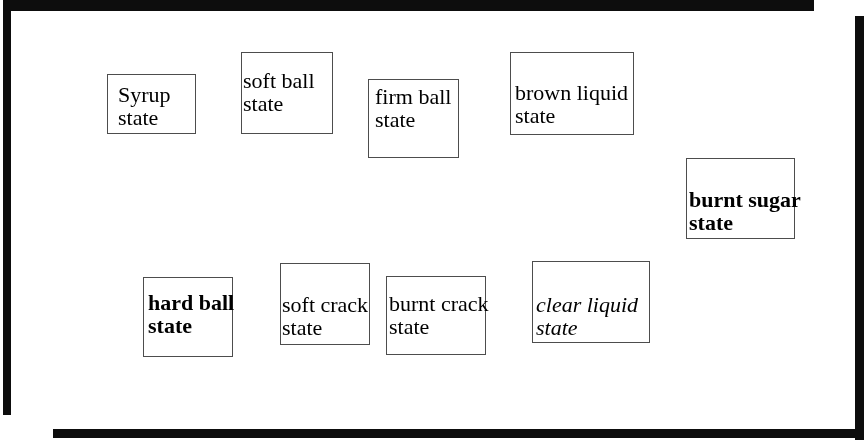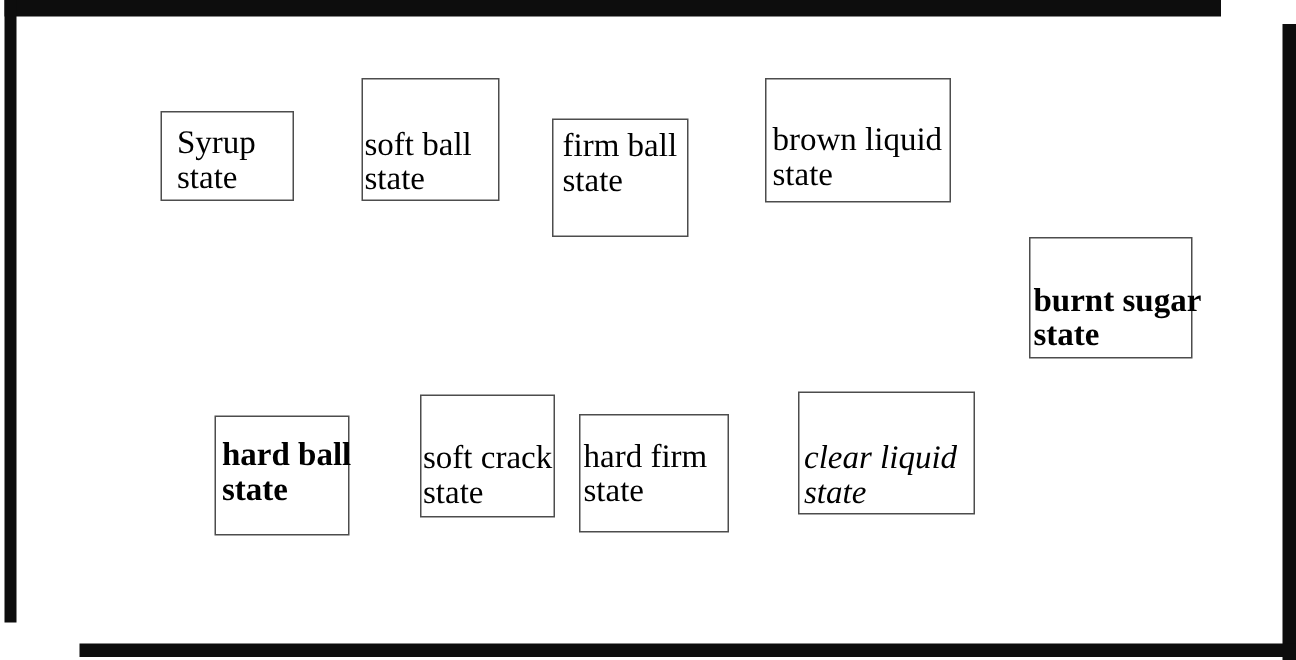--- a/index.html
+++ b/index.html
@@ -30,21 +30,21 @@
     border: 1px solid #4d4d4d;
     color: #000000;
     font-size: 22px;
     line-height: 23px;
     white-space: pre;
     cursor: move;
     overflow: visible;
   }
   
   #box-syrup        { left: 107px; top: 74px;  width: 89px;  height: 60px; padding: 8px  0 0 10px; }
-  #box-soft-ball    { left: 241px; top: 52px;  width: 92px;  height: 82px; padding: 31px 0 0 1px; }
+  #box-soft-ball    { left: 241px; top: 52px;  width: 92px;  height: 82px; padding: 16px 0 0 1px; }
   #box-firm-ball    { left: 368px; top: 79px;  width: 91px;  height: 79px; padding: 5px  0 0 6px; }
   #box-brown-liquid { left: 510px; top: 52px;  width: 124px; height: 83px; padding: 28px 0 0 4px; font-family: Liberation Serif, serif; }
   #box-burnt-sugar  { left: 686px; top: 158px; width: 109px; height: 81px; padding: 29px 0 0 2px; font-weight: bold; }
   #box-hard-ball    { left: 143px; top: 277px; width: 90px;  height: 80px; padding: 13px 0 0 4px; font-weight: bold; }
   #box-soft-crack   { left: 280px; top: 263px; width: 90px;  height: 82px; padding: 29px 0 0 1px; }
   #box-hard-crack   { left: 386px; top: 276px; width: 100px; height: 79px; padding: 15px 0 0 2px; }
   #box-clear-liquid { left: 532px; top: 261px; width: 118px; height: 82px; padding: 31px 0 0 3px; font-style: italic; }
 </style>
 </head>
 <body>
@@ -63,18 +63,18 @@
   <div id="box-firm-ball" class="state-box">firm ball
 state</div>
   <div id="box-brown-liquid" class="state-box">brown liquid
 state</div>
   <div id="box-burnt-sugar" class="state-box">burnt sugar
 state</div>
   <div id="box-hard-ball" class="state-box">hard ball
 state</div>
   <div id="box-soft-crack" class="state-box">soft crack
 state</div>
-  <div id="box-hard-crack" class="state-box">hard firm
+  <div id="box-hard-crack" class="state-box">burnt crack
 state</div>
   <div id="box-clear-liquid" class="state-box">clear liquid
 state</div>
 
 </div>
 
 </body></html>

